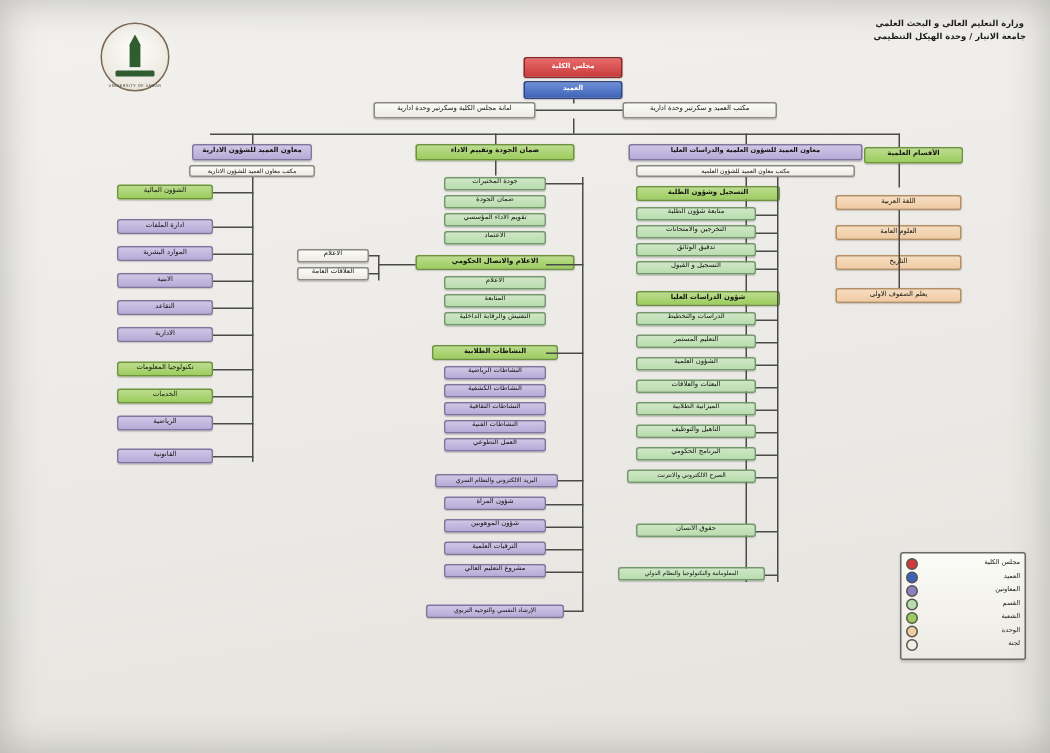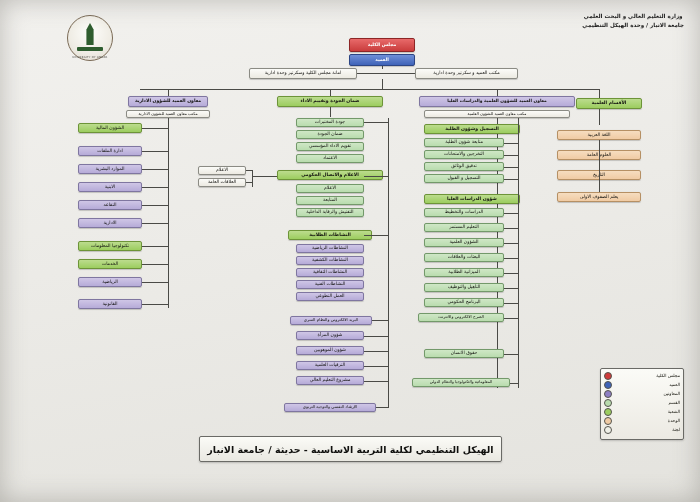--- a/index.html
+++ b/index.html
@@ -271,16 +271,15 @@
     <div class="row">
       <span>الوحدة</span>
       <span class="dot" style="background:#f0cba4"></span>
     </div>
     <div class="row">
       <span>لجنة</span>
       <span class="dot" style="background:#efefe6"></span>
     </div>
   </div>
 
-  <div id="title-box">الهيكل التنظيمي لكلية التربية الاساسية - حديثة / جامعة الانبار</div>
 
   <div class="shadow-edge"></div>
 </div>
 
 </body></html>

